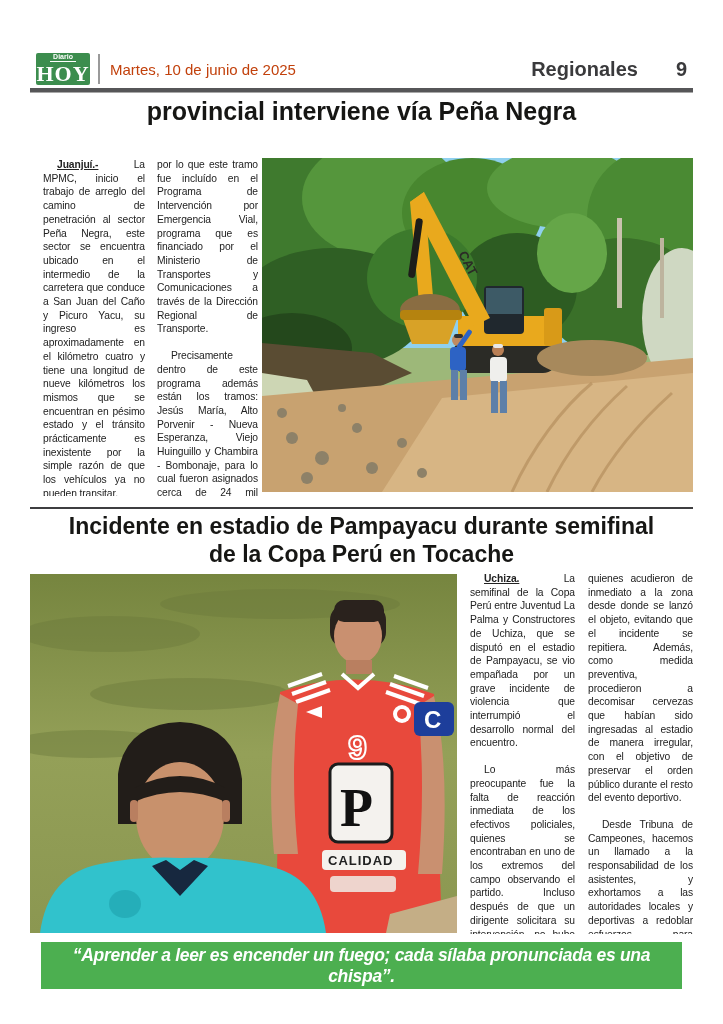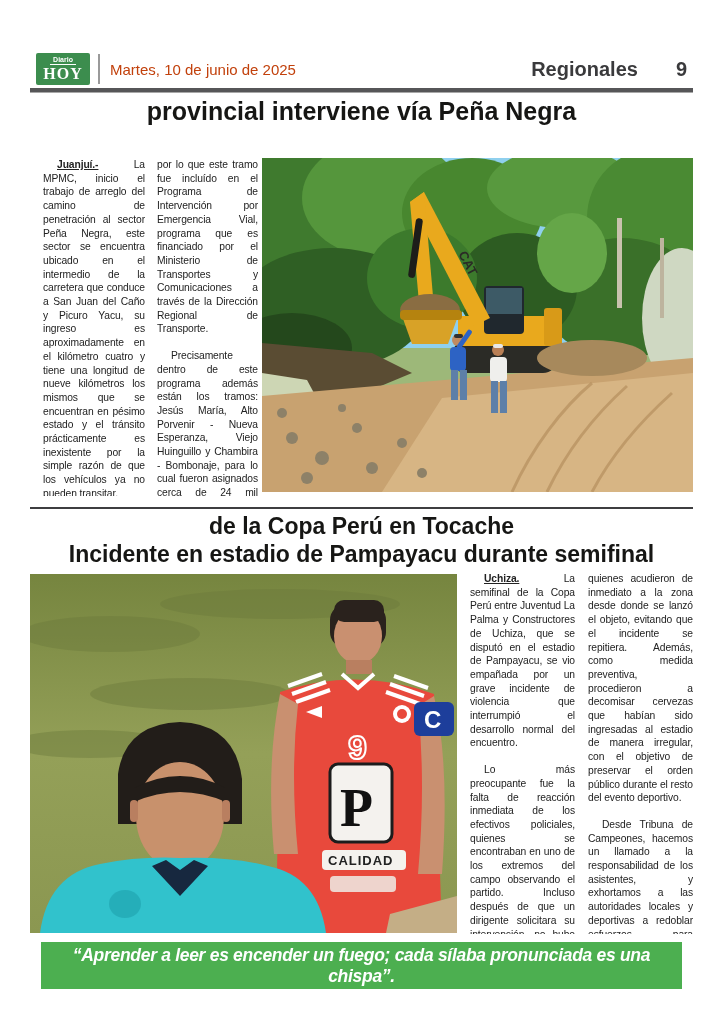--- a/index.html
+++ b/index.html
@@ -4,21 +4,21 @@
 <style>
   html,body{margin:0;padding:0;}
   body{
     width:723px;height:1024px;position:relative;background:#ffffff;
     font-family:"Liberation Sans", sans-serif;color:#1c1c1c;overflow:hidden;
   }
   
   .masthead{position:absolute;top:52px;left:36px;width:657px;height:34px;display:flex;align-items:center;}
   .logo{width:54px;height:32px;background:#3c8d4e;border-radius:2px;display:flex;flex-direction:column;align-items:center;justify-content:center;line-height:1;}
   .logo .small{color:#fff;font-size:7px;font-weight:bold;border-bottom:1px solid #fff;padding:0 3px 1px;}
-  .logo .big{color:#fff;font-family:"Liberation Serif",serif;font-weight:bold;font-size:16px;letter-spacing:1px;margin-top:1px;}
+  .logo .big{color:#fff;font-family:"Liberation Serif",serif;font-weight:bold;font-size:22px;letter-spacing:1px;margin-top:1px;}
   .vsep{width:2px;height:30px;background:#9a9a9a;margin:0 10px 0 8px;}
   .date{font-size:15px;color:#c2410c;}
   .head-right{margin-left:auto;display:flex;align-items:baseline;gap:38px;}
   .section{font-size:20px;font-weight:bold;color:#3a3a3c;}
   .pagenum{font-size:20px;font-weight:bold;color:#3a3a3c;margin-right:6px;}
   .head-rule{position:absolute;top:88px;left:30px;width:663px;height:4px;background:#565658;border-bottom:1px solid #a8a8a8;}
   
   .headline{position:absolute;left:30px;width:663px;text-align:center;font-weight:bold;color:#161614;}
   .h1{top:96px;font-size:25px;line-height:1.2;}
   .h2{top:513px;font-size:23px;line-height:1.2;}
@@ -148,22 +148,22 @@
       <path d="M250,334 C270,290 300,250 330,225"></path>
       <path d="M285,334 C305,292 335,255 365,228"></path>
       <path d="M330,334 C350,296 380,262 410,235"></path>
     </g>
   </svg>
 </div>
 
 <div class="mid-rule"></div>
 
 <div class="headline h2">
+  <div>Incidente en estadio de Pampayacu durante semifinal</div>
   <div>de la Copa Perú en Tocache</div>
-  <div>Incidente en estadio de Pampayacu durante semifinal</div>
 </div>
 
 <div class="photo photo2">
   <svg width="427" height="359" viewBox="0 0 427 359" xmlns="http://www.w3.org/2000/svg">
     <defs>
       <linearGradient id="grass" x1="0" y1="0" x2="0" y2="1">
         <stop offset="0" stop-color="#76853f"></stop>
         <stop offset="0.5" stop-color="#94a058"></stop>
         <stop offset="1" stop-color="#8b9751"></stop>
       </linearGradient>

